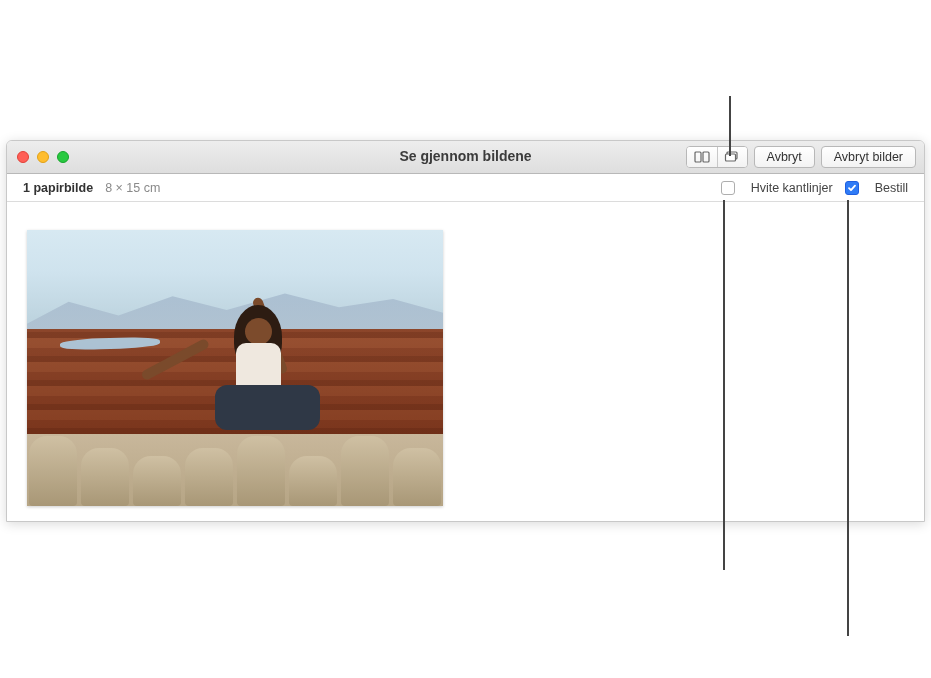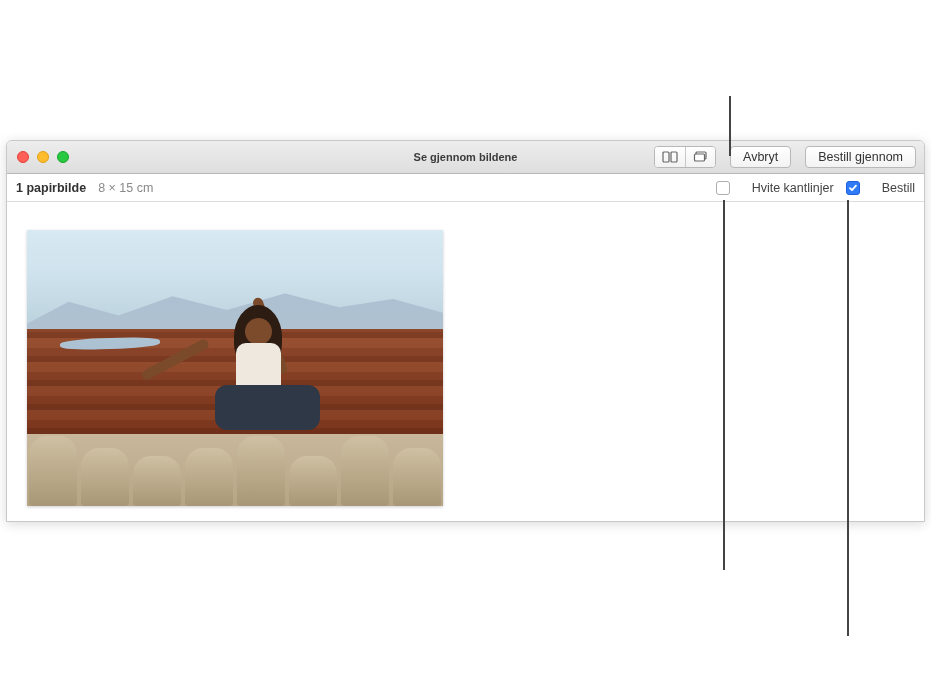--- a/index.html
+++ b/index.html
@@ -47,35 +47,35 @@
     .tl-close { background: #ff5f57; border: 0.5px solid #e14138; }
     .tl-min   { background: #ffbd2e; border: 0.5px solid #e1a116; }
     .tl-max   { background: #28c940; border: 0.5px solid #17a52c; }
     .title-center {
       position: absolute;
       left: 0; right: 0;
       text-align: center;
       pointer-events: none;
     }
     .title-main {
-      font-size: 11px;
+      font-size: 14px;
       font-weight: 600;
       color: #3b3b3b;
       line-height: 1.1;
     }
     .title-sub {
       font-size: 10.5px;
       color: #7a7a7a;
       line-height: 1.1;
     }
     .toolbar-right {
       margin-left: auto;
       display: flex;
       align-items: flex-end;
-      gap: 14px;
+      gap: 6px;
       padding-right: 8px;
       padding-left: 12px;
     }
     .seg-group {
       display: flex;
       border: 1px solid #b8b8b8;
       border-radius: 4px;
       overflow: hidden;
       height: 22px;
       background: #fff;
@@ -97,32 +97,32 @@
       background: linear-gradient(#fff,#f3f3f3);
       border: 1px solid #b8b8b8;
       border-radius: 4px;
       display: flex;
       align-items: center;
     }
     .subheader {
       height: 28px;
       display: flex;
       align-items: center;
-      padding: 0 9px;
+      padding: 0 16px;
       gap: 12px;
       border-bottom: 1px solid #dcdcdc;
       font-size: 12.5px;
     }
     .subheader .count { font-weight: 700; color: #333; }
     .subheader .dim   { color: #8a8a8a; }
     .subheader .spacer { flex: 1; }
     .chk-wrap {
       display: flex;
       align-items: center;
-      gap: 22px;
+      gap: 16px;
       color: #444;
     }
     .chk {
       width: 14px;
       height: 14px;
       border: 1px solid #aeaeae;
       border-radius: 3px;
       background: #fff;
       display: flex;
       align-items: center;
@@ -276,21 +276,21 @@
             <rect x="3" y="1" width="10" height="7" rx="1" fill="none" stroke="#666" stroke-width="1.2"></rect>
             <rect x="1.5" y="3" width="10" height="7" rx="1" fill="#fff" stroke="#666" stroke-width="1.2"></rect>
           </svg>
         </div>
       </div>
 
       <div class="mac-btn">
         <span>Avbryt</span>
       </div>
       <div class="mac-btn">
-        <span>Bestill gjennom</span>
+        <span>Avbryt bilder</span>
       </div>
     </div>
   </div>
 
   <div class="subheader">
     <span class="count">1 papirbilde</span>
     <span class="dim">8 × 15 cm</span>
     <span class="spacer"></span>
 
     <label class="chk-wrap">

